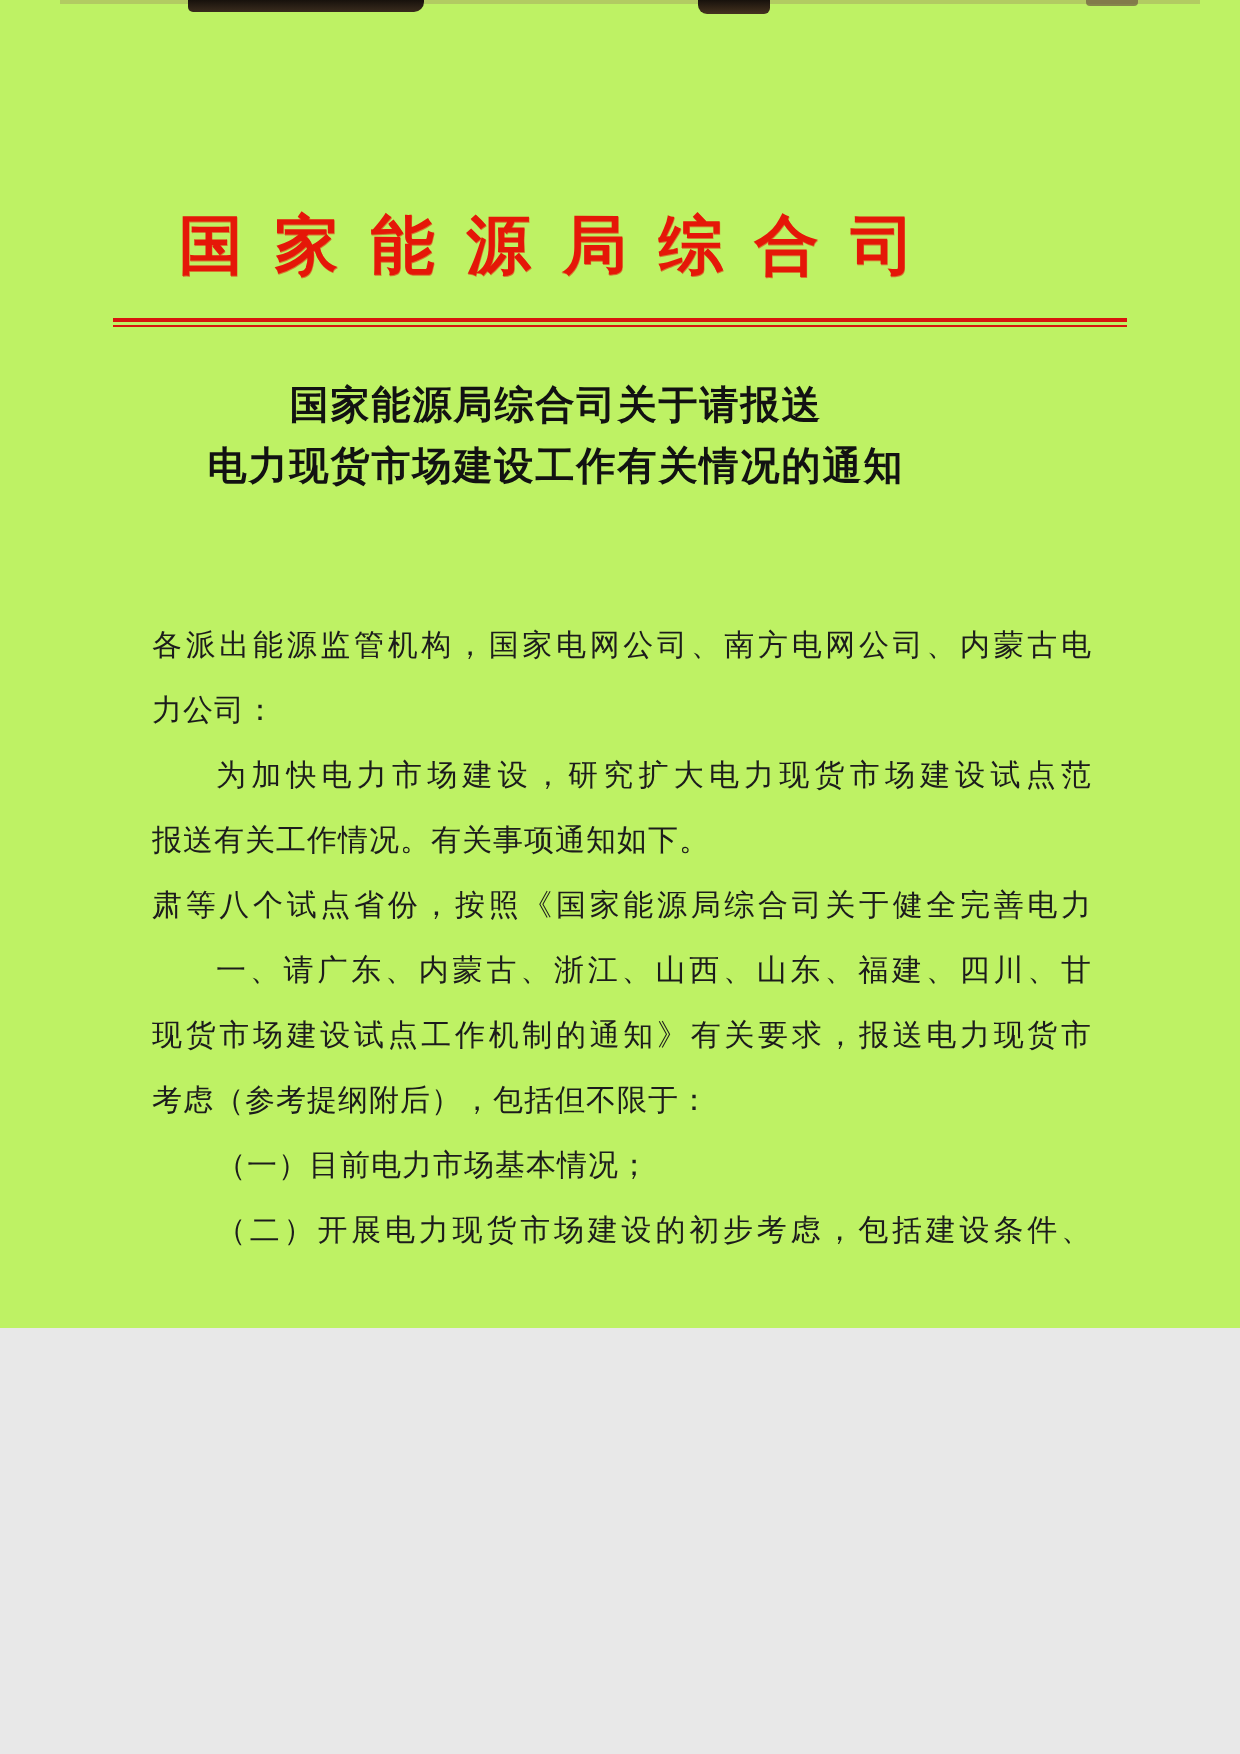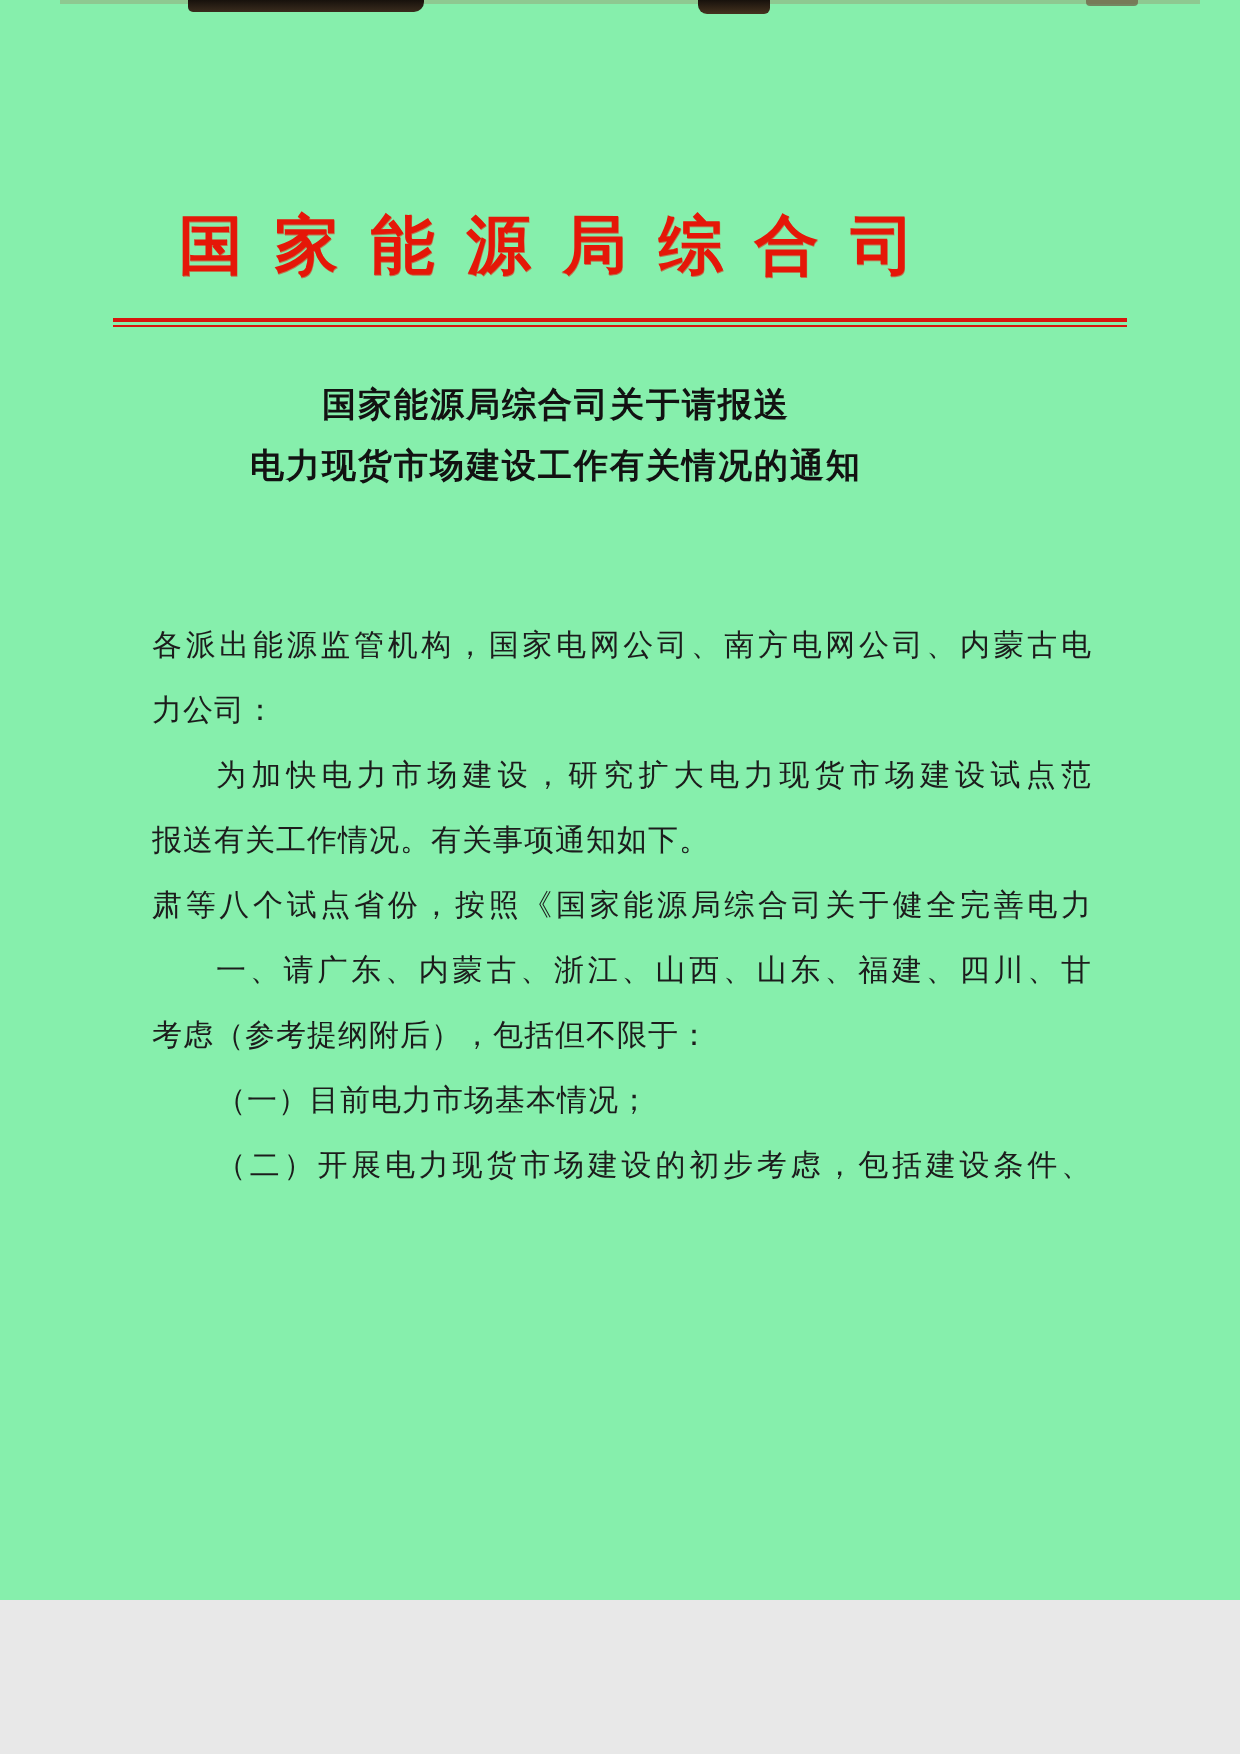--- a/index.html
+++ b/index.html
@@ -1,21 +1,21 @@
 <!DOCTYPE html>
 <html><head>
 <meta charset="utf-8">
 <style>
   html, body { margin: 0; padding: 0; background: #e8e8e8; }
   .page {
     position: relative;
     width: 1240px;
-    height: 1600px;
+    height: 1328px;
     margin: 0 auto;
-    background: #86efac;
+    background: #bef264;
     overflow: hidden;
     font-family: "Liberation Serif", serif;
   }
 
   
   .top-edge-tint {
     position: absolute; top: 0; left: 60px; right: 40px; height: 4px;
     background: rgba(158, 132, 94, 0.35);
   }
   .artifact { position: absolute; background: #201811; }
@@ -72,21 +72,21 @@
   .rule .thick { height: 4px; background: #d8150e; }
   .rule .thin  { height: 2px; background: #d8150e; }
   .rule .gap   { height: 3px; }
 
   
   .doc-title {
     position: absolute;
     top: 374px; left: 0; right: 128px;
     margin: 0;
     text-align: center;
-    font-size: 34px;
+    font-size: 39px;
     font-weight: bold;
     color: #121212;
     letter-spacing: 2px;
     line-height: 61px;
   }
   .doc-title span { display: block; }
 
   
   .body-text {
     position: absolute;
@@ -131,20 +131,21 @@
     <span>电力现货市场建设工作有关情况的通知</span>
   </h1>
 
   <div class="body-text">
     <p class="fill">各派出能源监管机构，国家电网公司、南方电网公司、内蒙古电</p>
     <p>力公司：</p>
     <p class="fill indent">为加快电力市场建设，研究扩大电力现货市场建设试点范</p>
     <p>报送有关工作情况。有关事项通知如下。</p>
     <p class="fill">肃等八个试点省份，按照《国家能源局综合司关于健全完善电力</p>
     <p class="fill indent">一、请广东、内蒙古、浙江、山西、山东、福建、四川、甘</p>
+    <p class="fill">现货市场建设试点工作机制的通知》有关要求，报送电力现货市</p>
     <p>考虑（参考提纲附后），包括但不限于：</p>
     <p class="indent">（一）目前电力市场基本情况；</p>
     <p class="fill indent">（二）开展电力现货市场建设的初步考虑，包括建设条件、</p>
   </div>
 
   <div class="rule rule-bottom">
     <div class="thin"></div>
     <div class="gap"></div>
     <div class="thick"></div>
   </div>

